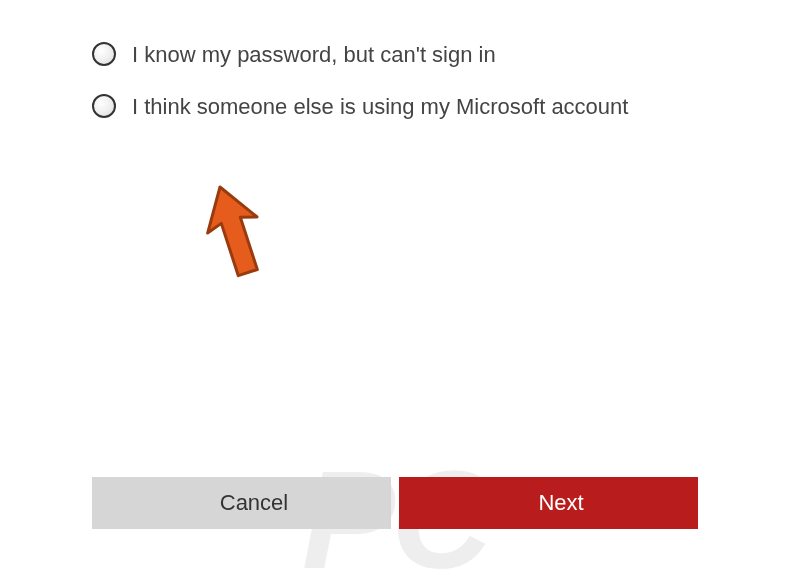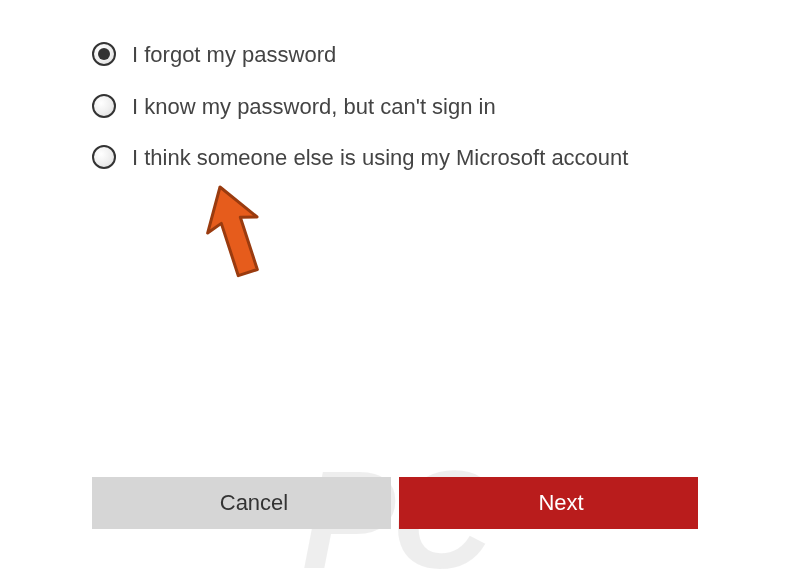--- a/index.html
+++ b/index.html
@@ -120,24 +120,20 @@
 
 <div class="page">
 
   <div class="watermark">
     <div class="row1">PC</div>
   </div>
 
 
   <div class="options">
     <div class="option">
-      <span class="radio selected"></span>
-      <span class="label">I forgot my password</span>
-    </div>
-    <div class="option">
       <span class="radio"></span>
       <span class="label">I know my password, but can't sign in</span>
     </div>
     <div class="option">
       <span class="radio"></span>
       <span class="label">I think someone else is using my Microsoft account</span>
     </div>
   </div>
 
   <div class="buttons">

